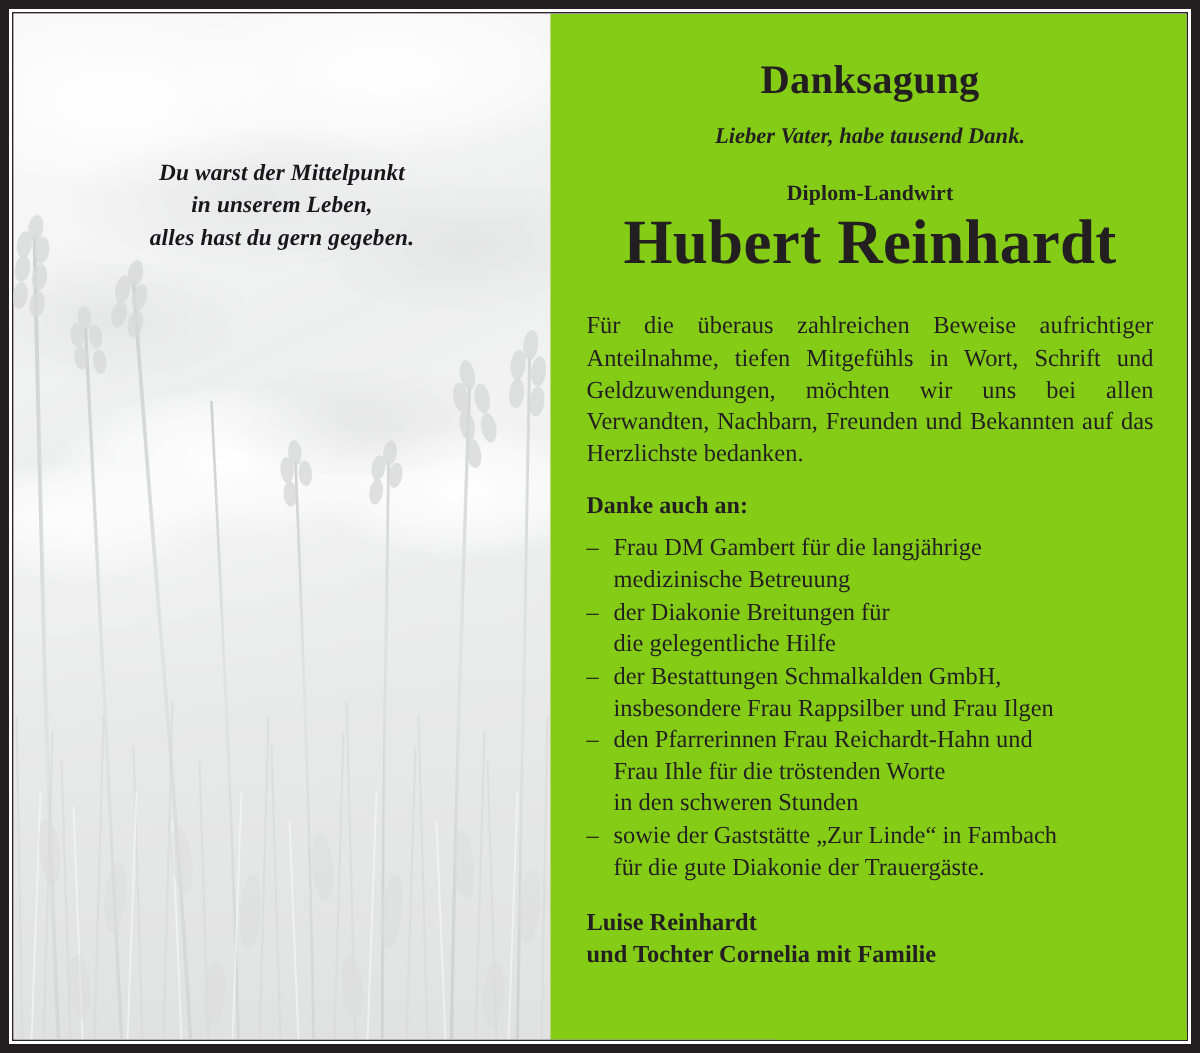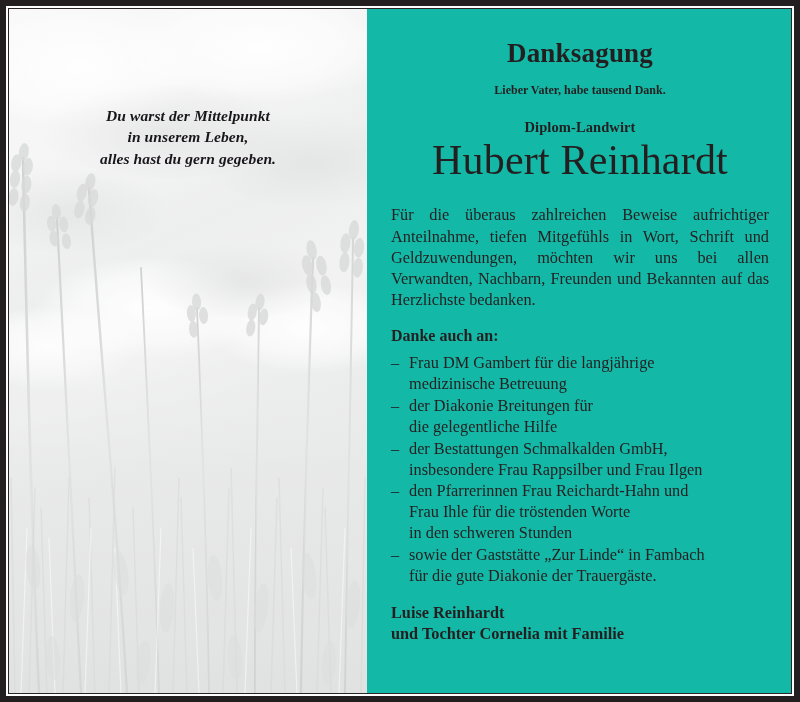--- a/index.html
+++ b/index.html
@@ -67,51 +67,52 @@
     color: #18161a;
     letter-spacing: 0.1px;
     padding: 0 18px;
   }
 
   
   .text-panel {
     position: relative;
     flex: 1 1 auto;
     height: 100%;
-    background: #14b8a6;
+    background: #84cc16;
     padding: 30px 22px 0 24px;
     box-sizing: border-box;
   }
   .title {
     text-align: center;
     font-weight: bold;
     font-size: 27px;
     line-height: 1.05;
     color: #231f20;
     letter-spacing: 0.2px;
     margin: 0 0 16px 0;
   }
   .motto {
     text-align: center;
     font-weight: bold;
-    font-size: 12px;
+    font-style: italic;
+    font-size: 15px;
     color: #231f20;
     margin: 0 0 21px 0;
   }
   .profession {
     text-align: center;
     font-weight: bold;
     font-size: 14.5px;
     color: #231f20;
     margin: 0 0 1px 0;
     letter-spacing: 0.1px;
   }
   .name {
     text-align: center;
-    font-weight: normal;
+    font-weight: bold;
     font-size: 42px;
     line-height: 1.12;
     color: #231f20;
     margin: 0 0 20px 0;
     letter-spacing: 0.2px;
   }
   .body-par {
     text-align: justify;
     text-justify: inter-word;
     font-size: 16.3px;

